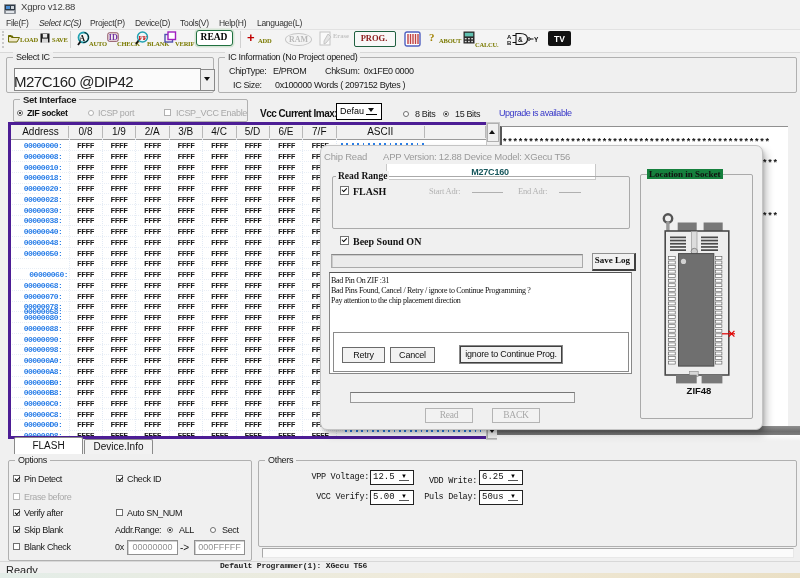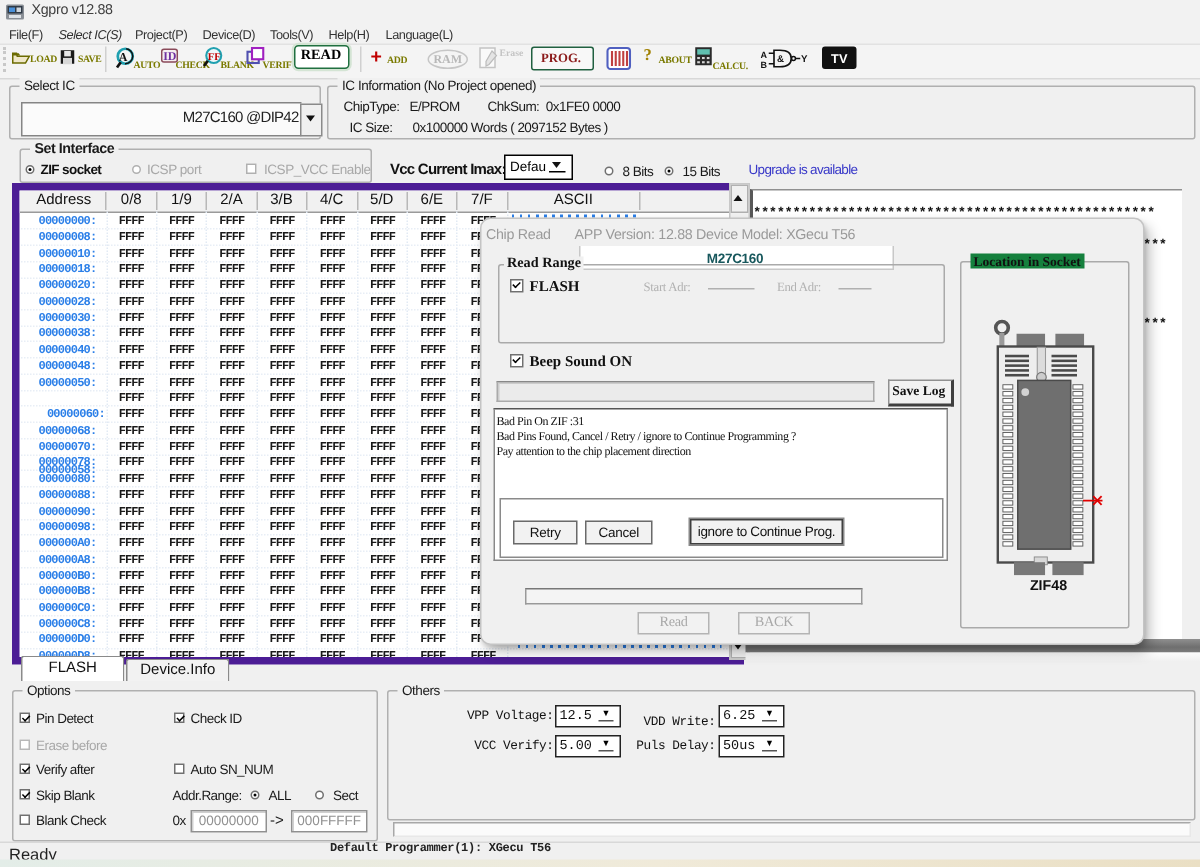--- a/index.html
+++ b/index.html
@@ -134,21 +134,21 @@
       <text x="27" y="9.5" font-size="6.5" font-weight="bold" fill="#111" font-family="Liberation Sans">Y</text>
     </svg>
   <div class="abs" style="left:548px;top:31px;width:23px;height:15px;background:#111;border-radius:2px;"></div>
   <div class="abs" style="left:548px;top:34px;width:23px;text-align:center;font-size:8.5px;font-weight:bold;color:#fff;">TV</div>
 </div>
 
 <div class="grp" style="left:6px;top:57px;width:206px;height:34px;">
   <div class="lbl">Select IC</div>
 </div>
 <div class="abs" style="left:14px;top:68px;width:185px;height:21px;background:#fbfbfb;border:1px solid #858585;"></div>
-<div class="abs" style="left:14px;top:73px;width:185px;text-align:right;font-size:10px;letter-spacing:-0.5px;color:#222;">M27C160 @DIP42</div>
+<div class="abs" style="left:14px;top:73px;width:185px;text-align:left;font-size:15px;letter-spacing:-0.5px;color:#222;">M27C160 @DIP42</div>
 <div class="abs" style="left:200px;top:69px;width:13px;height:20px;background:#f0f0f0;border:1px solid #8a8a8a;"></div>
 <div class="abs" style="left:203.5px;top:77px;width:0;height:0;border-left:3.5px solid transparent;border-right:3.5px solid transparent;border-top:4.5px solid #111;"></div>
 
 <div class="grp" style="left:218px;top:57px;width:577px;height:34px;">
   <div class="lbl">IC Information (No Project opened)</div>
 </div>
 <div class="abs sans10" style="left:229px;top:66px;">ChipType:</div>
 <div class="abs sans10" style="left:273px;top:66px;">E/PROM</div>
 <div class="abs sans10" style="left:325px;top:66px;">ChkSum:&nbsp; 0x1FE0 0000</div>
 <div class="abs sans10" style="left:233px;top:80px;">IC Size:</div>
@@ -175,21 +175,21 @@
 <div class="abs" style="left:499px;top:108px;font-size:9px;letter-spacing:-0.45px;color:#3838c8;">Upgrade is available</div>
 
 <div id="hextable">
 <style>
 .hxa{position:absolute;width:50px;text-align:center;font:bold 8px "Liberation Mono",monospace;color:#2b7fe8;letter-spacing:-0.5px;left:7px;}
 .hxf{position:absolute;width:24px;text-align:center;font:bold 8px "Liberation Mono",monospace;color:#1a1a1a;letter-spacing:-0.6px;}
 .hxh{position:absolute;top:1px;height:12px;border-right:1px solid #b8b8b8;text-align:center;font-size:10px;color:#111;line-height:12px;}
 .vgl{position:absolute;top:14px;width:1px;height:297px;border-left:1px dotted #e2eaf4;}
 .hgl{position:absolute;left:1px;width:475px;height:1px;border-top:1px dotted #e8eef6;}
 </style>
-<div class="abs" style="left:8px;top:122px;width:478px;height:311px;border:5px solid #4c1d95;background:#fff;overflow:hidden;">
+<div class="abs" style="left:8px;top:122px;width:478px;height:311px;border:3px solid #4c1d95;background:#fff;overflow:hidden;">
 <div class="abs" style="left:0;top:0;width:476px;height:14px;background:#f1f1f1;border-bottom:1px solid #9a9a9a;"></div>
 <div class="hxh" style="left:2px;width:55px;">Address</div>
 <div class="hxh" style="left:58px;width:33px;">0/8</div>
 <div class="hxh" style="left:91.4px;width:33px;">1/9</div>
 <div class="hxh" style="left:124.8px;width:33px;">2/A</div>
 <div class="hxh" style="left:158.2px;width:33px;">3/B</div>
 <div class="hxh" style="left:191.6px;width:33px;">4/C</div>
 <div class="hxh" style="left:225.0px;width:33px;">5/D</div>
 <div class="hxh" style="left:258.4px;width:33px;">6/E</div>
 <div class="hxh" style="left:291.8px;width:33px;">7/F</div>

